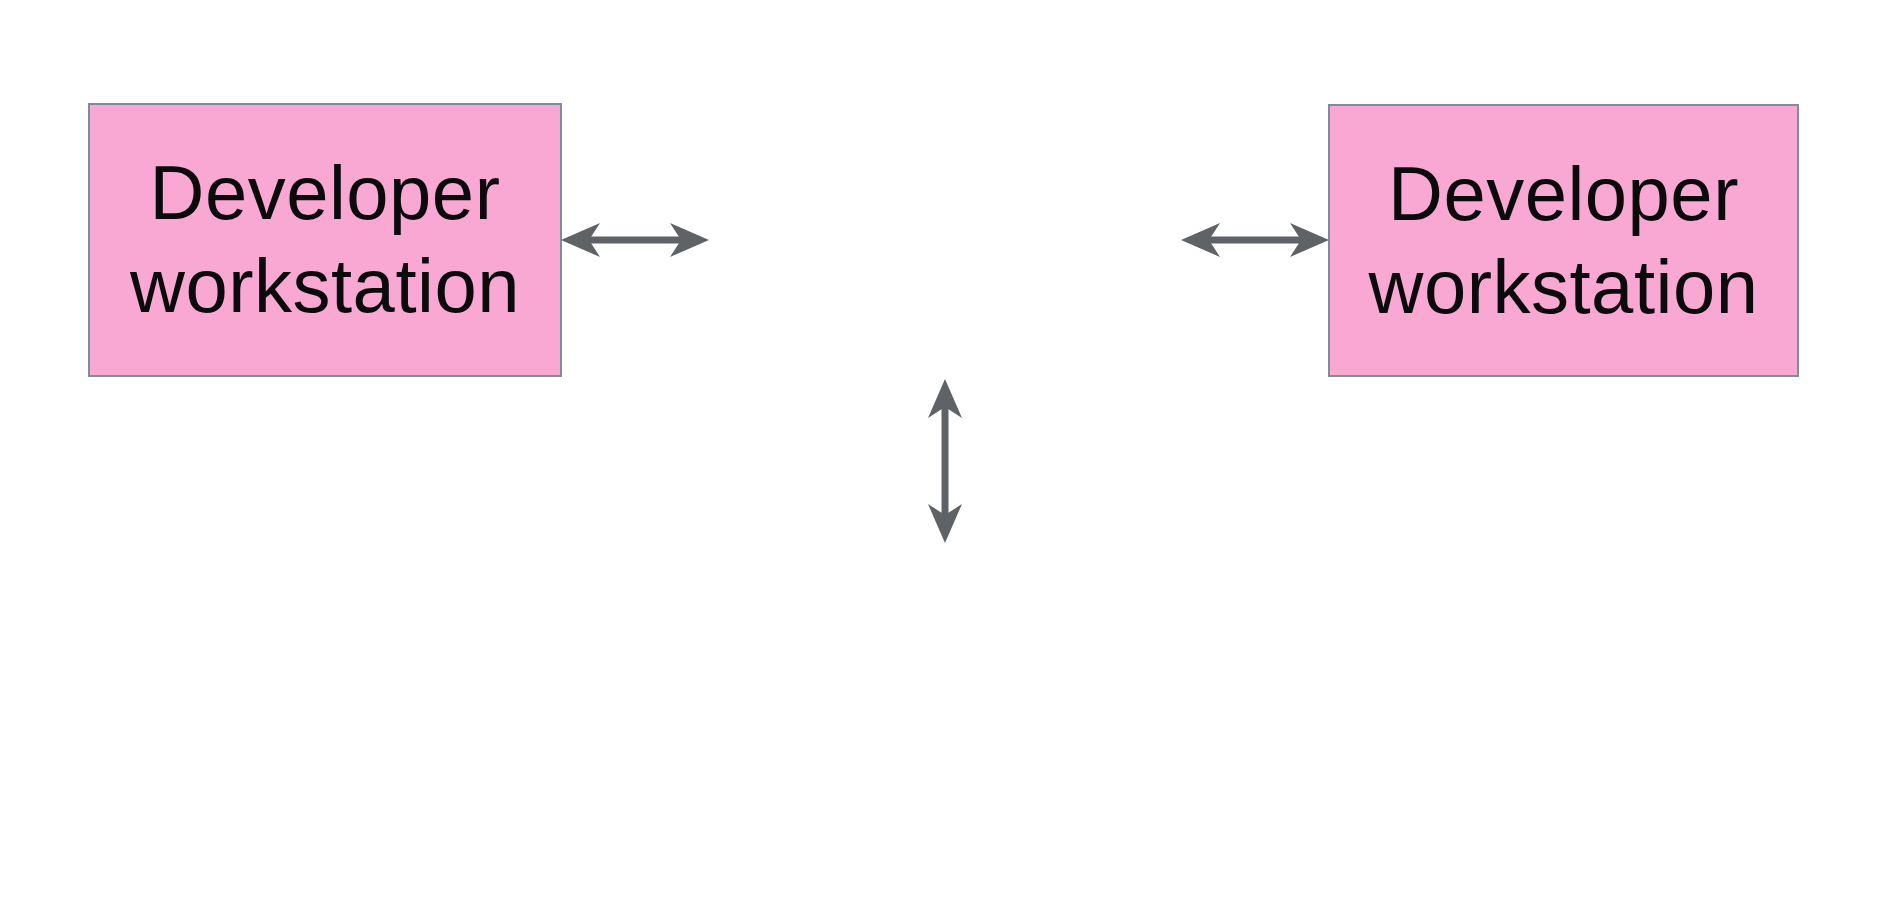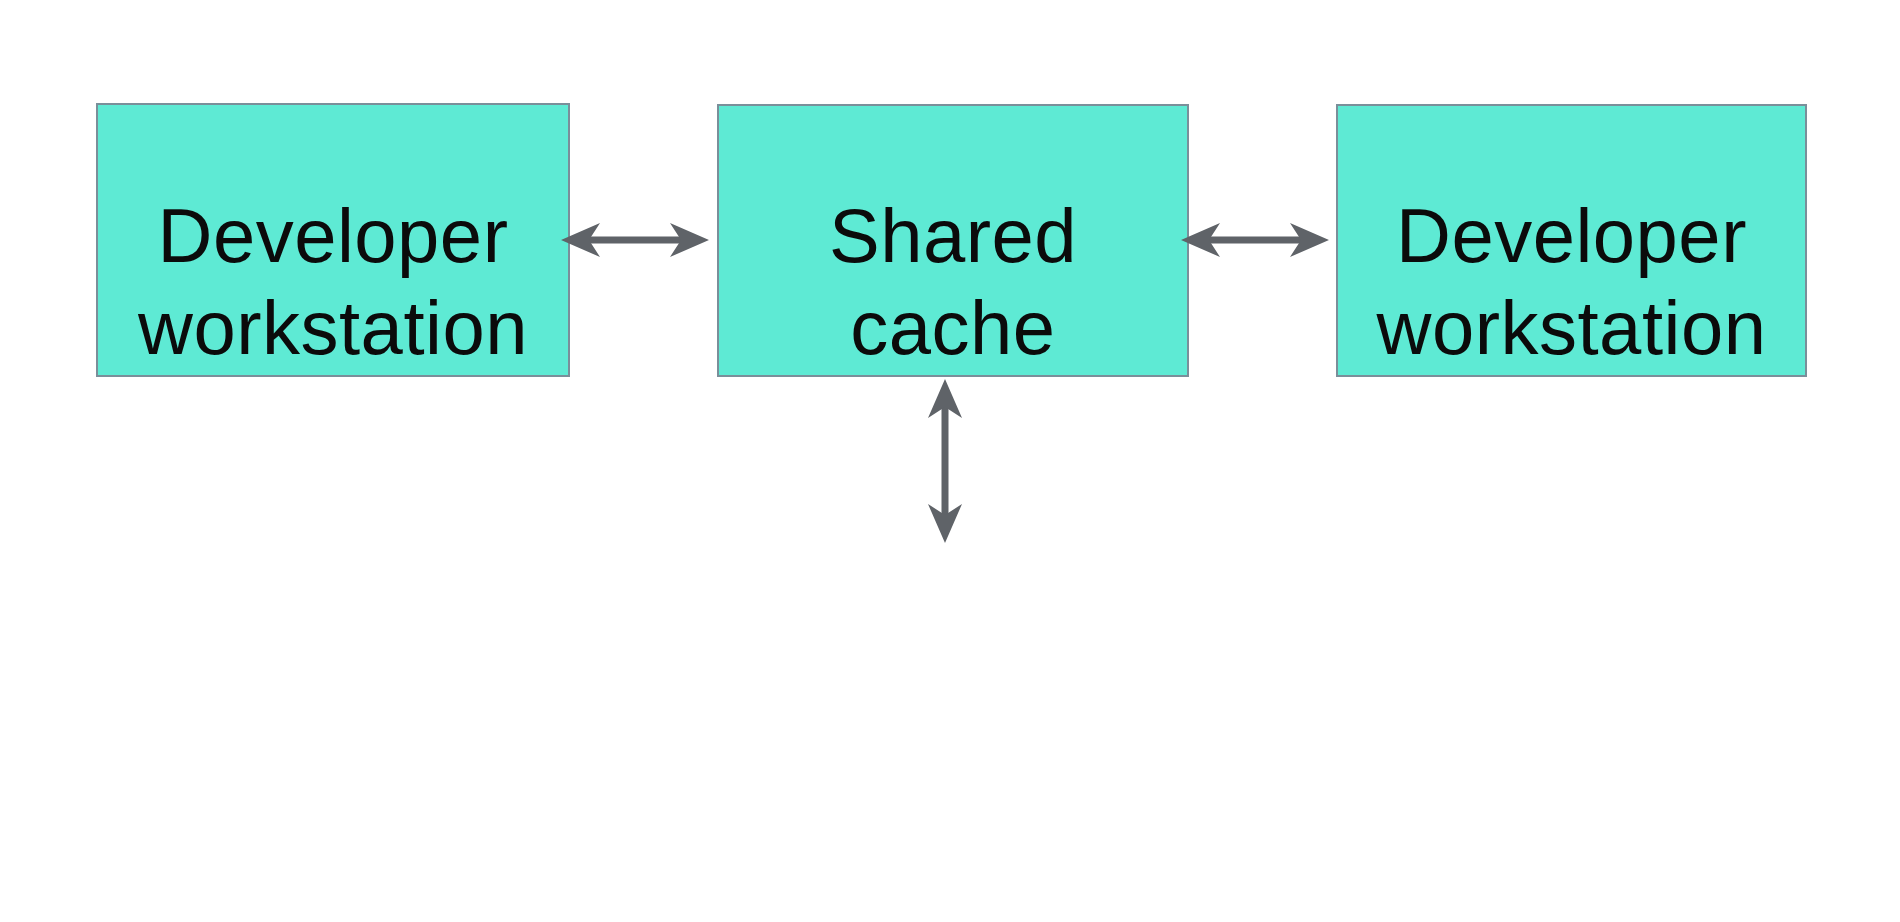--- a/index.html
+++ b/index.html
@@ -11,26 +11,25 @@
     position: relative;
     width: 1900px;
     height: 922px;
     background: #ffffff;
     font-family: "Liberation Sans", sans-serif;
     overflow: hidden;
   }
   .node {
     position: absolute;
     box-sizing: border-box;
-    background: #5eead4;
+    background: #f9a8d4;
     border: 2px solid #7a8f9a;
     display: flex;
-    align-items: flex-end;
+    align-items: center;
     justify-content: center;
-    margin-left: 8px;
   }
   .node .label {
     white-space: pre-line;
     text-align: center;
     font-size: 76px;
     line-height: 1.22;
     color: #0b0b0b;
     letter-spacing: 0.5px;
   }
   .node-dev-left   { left: 88px;   top: 103px; width: 474px; height: 274px; }
@@ -47,24 +46,20 @@
 </head>
 <body>
 
 <div class="canvas">
 
   <div class="node node-dev-left">
     <span class="label">Developer
 workstation</span>
   </div>
 
-  <div class="node node-shared">
-    <span class="label">Shared
-cache</span>
-  </div>
 
   <div class="node node-dev-right">
     <span class="label">Developer
 workstation</span>
   </div>
 
 
   <svg class="arrow arrow-left-gap" width="154" height="44" viewBox="0 0 154 44">
     <line x1="28" y1="22" x2="126" y2="22" stroke-width="7" stroke="#5f6368"></line>
     <path d="M3,22 L42,5 L31,22 L42,39 Z" fill="#5f6368"></path>

